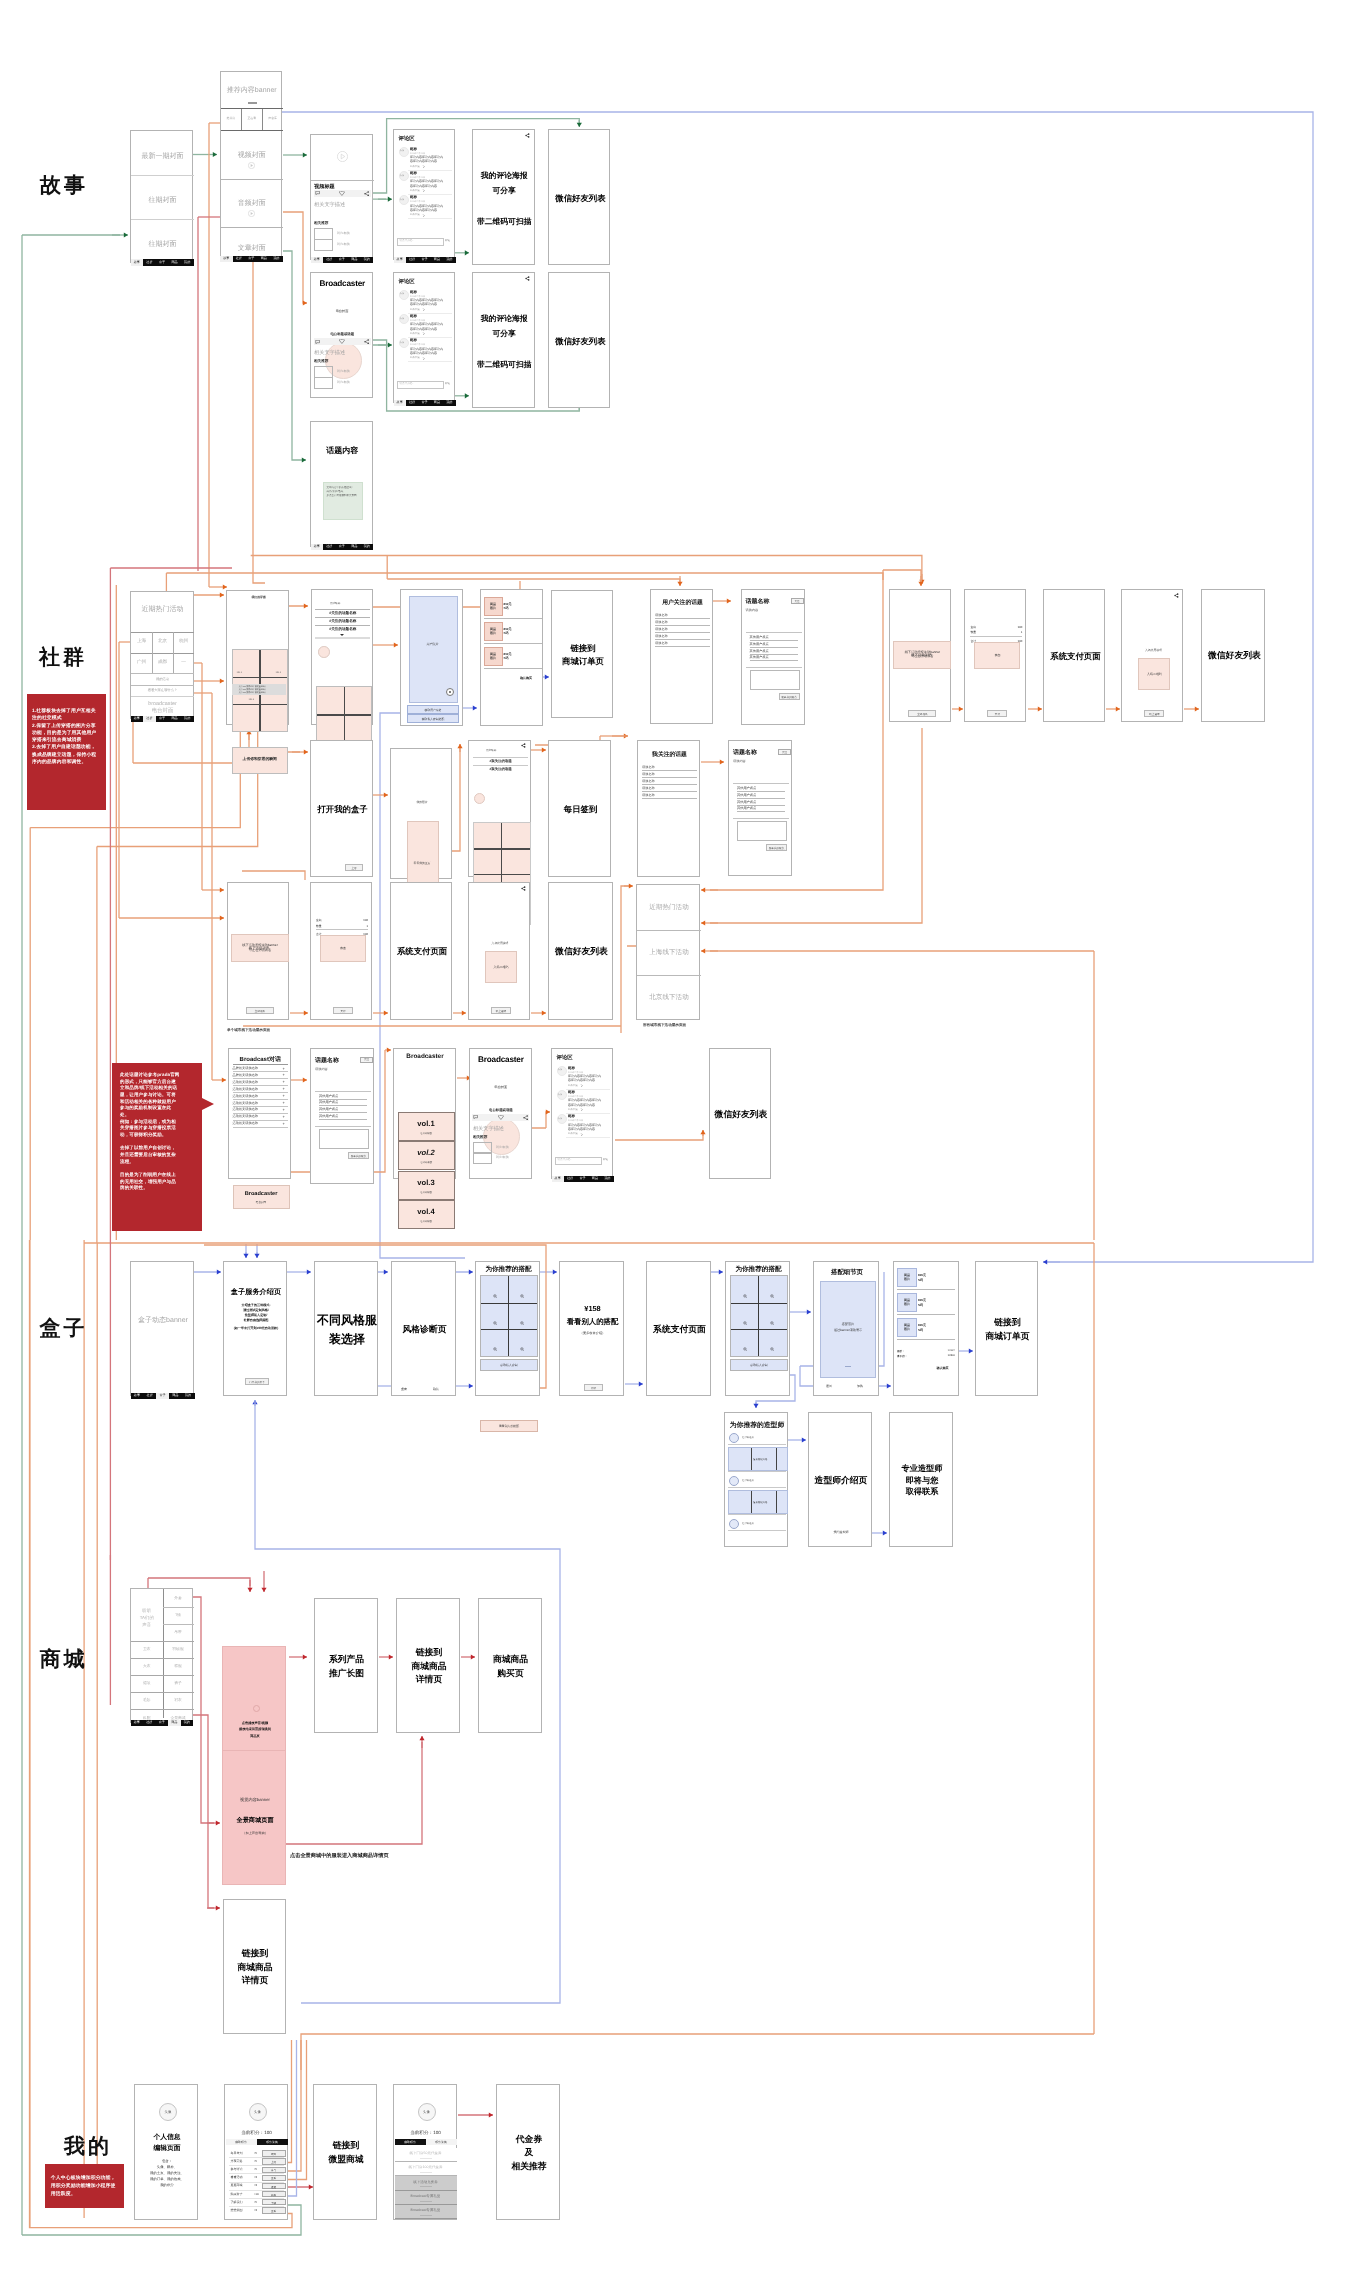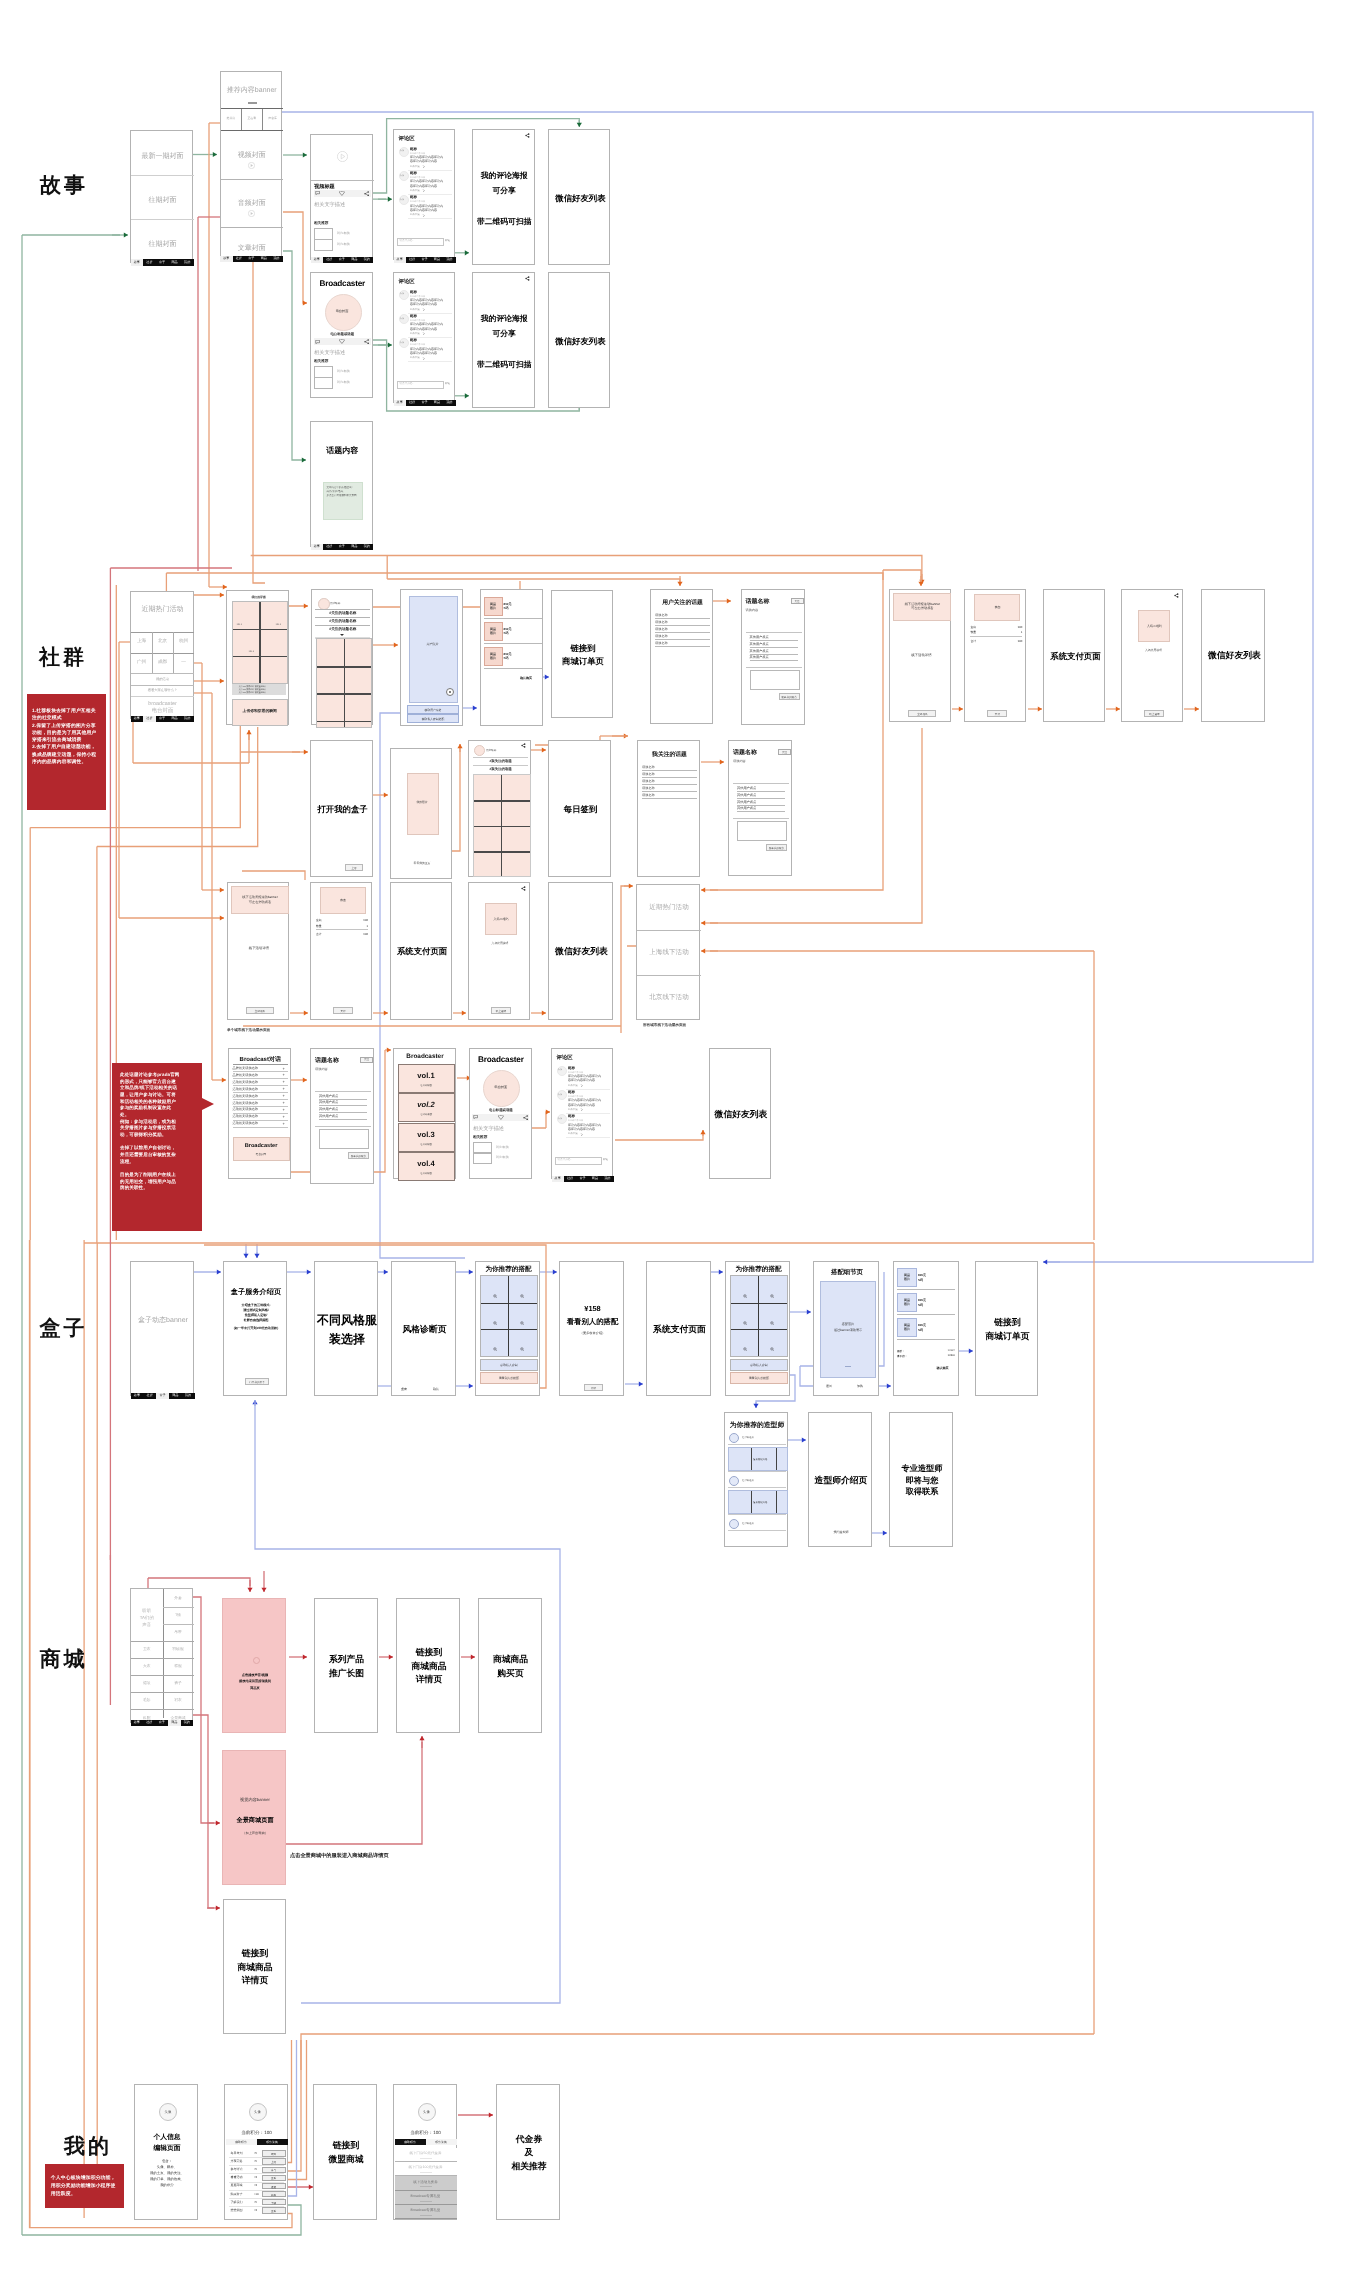--- a/index.html
+++ b/index.html
@@ -8,21 +8,21 @@
        -webkit-font-smoothing:antialiased;text-rendering:geometricPrecision;}
   #stage{position:absolute;left:0;top:0;width:1366px;height:2287px;}
   svg.wires{position:absolute;left:0;top:0;width:1366px;height:2287px;pointer-events:none;overflow:visible;}
 
   .seclabel{position:absolute;font-size:21px;font-weight:bold;color:#111;letter-spacing:3px;
             white-space:nowrap;}
   .fr{position:absolute;box-sizing:border-box;border:1px solid #b3b3b3;background:#fff;}
   .bt{position:absolute;display:flex;align-items:center;justify-content:center;text-align:center;
       font-weight:bold;font-size:9.5px;line-height:1.55;color:#000;white-space:pre-line;}
   .tx{position:absolute;white-space:pre-line;}
-  .pink{background:#fae5de;}
+  .pink{background:#fae5de;margin-top:48px;}
   .pink2{background:#f6d8ce;}
   .blue{background:#dde4f7;}
   .tabbar{position:absolute;display:flex;background:#0c0c0c;}
   .tabbar span{flex:1;display:flex;align-items:center;justify-content:center;font-size:3.1px;color:#fff;line-height:1;}
   .tabbar span.on{background:#f0f0f0;color:#222;}
   .rednote{position:absolute;box-sizing:border-box;background:#b3272d;color:#fff;font-weight:bold;
            font-size:4.8px;line-height:1.52;padding:14px 5.5px;white-space:pre-line;letter-spacing:0.15px;}
   .dot{position:absolute;border-radius:50%;}
 </style>
 </head>

